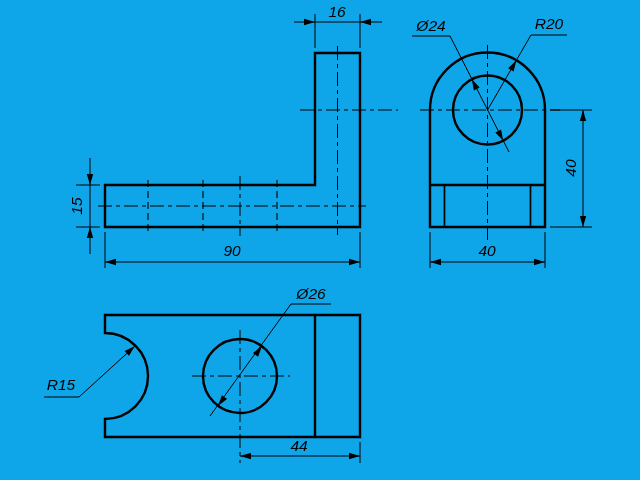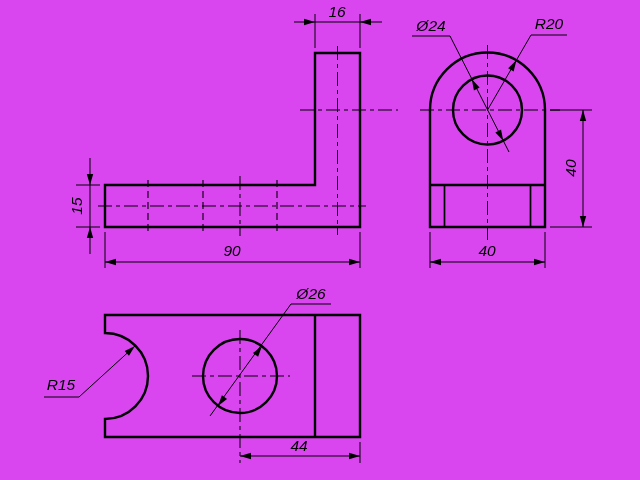--- a/index.html
+++ b/index.html
@@ -7,21 +7,21 @@
     padding: 0;
     background: #ffffff;
     width: 640px;
     height: 480px;
     overflow: hidden;
   }
   .canvas {
     position: relative;
     width: 640px;
     height: 480px;
-    background: #d946ef;
+    background: #0ea5e9;
   }
   svg { display: block; }
   .outline  { fill: none; stroke: #000000; stroke-width: 2.4; stroke-linejoin: miter; }
   .edge     { fill: none; stroke: #000000; stroke-width: 1.7; }
   .thin     { fill: none; stroke: #000000; stroke-width: 1; }
   .center   { fill: none; stroke: #000000; stroke-width: 1; stroke-dasharray: 14 4 4 4; }
   .hidden-l { fill: none; stroke: #000000; stroke-width: 1.1; stroke-dasharray: 7 4; }
   .arrow    { fill: #000000; stroke: none; }
   .dim-text {
     font-family: "Liberation Sans", sans-serif;

